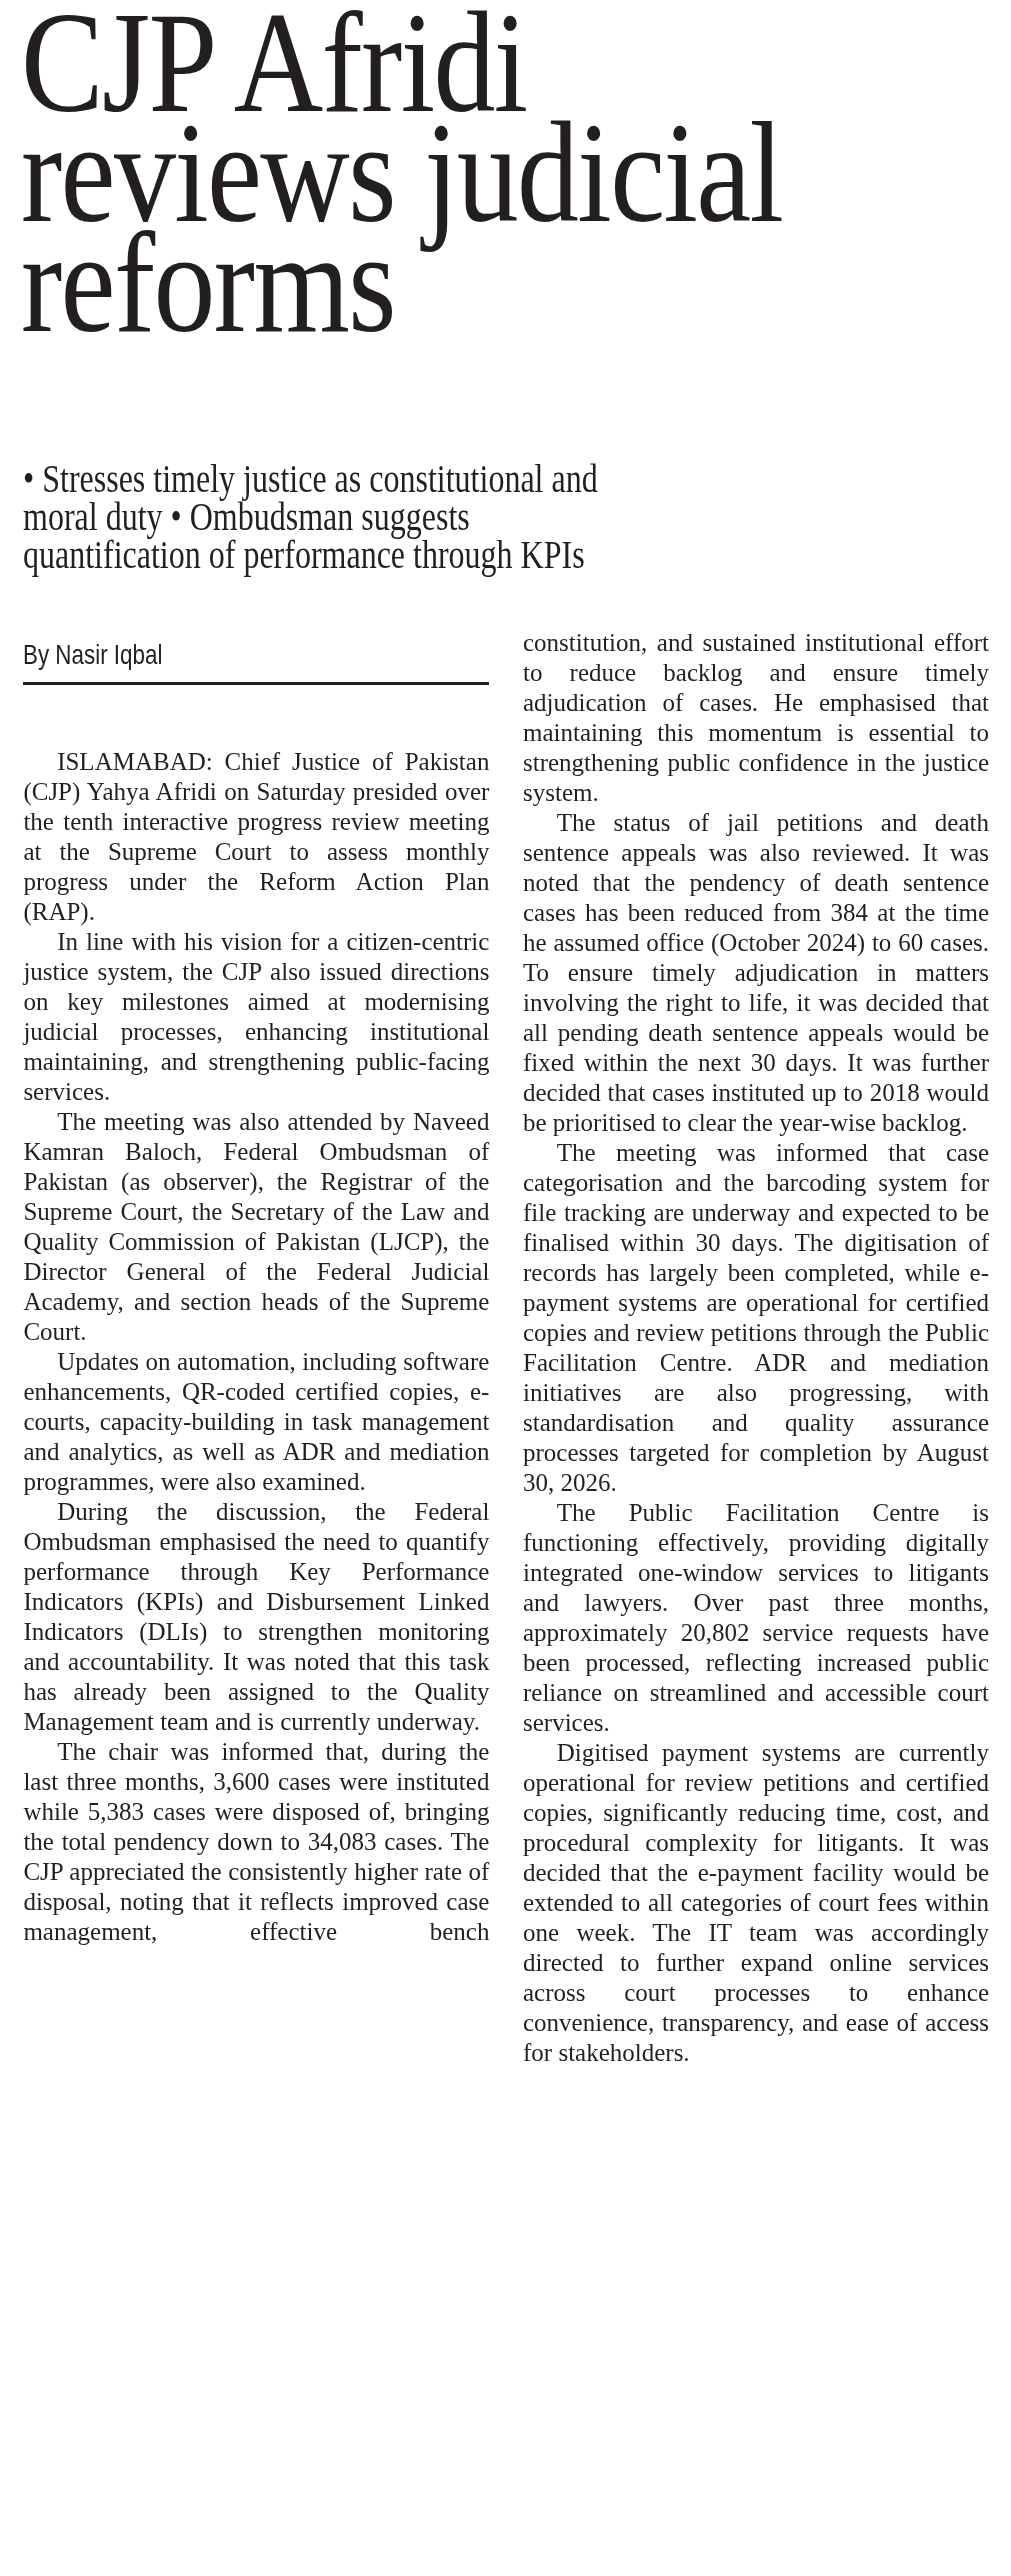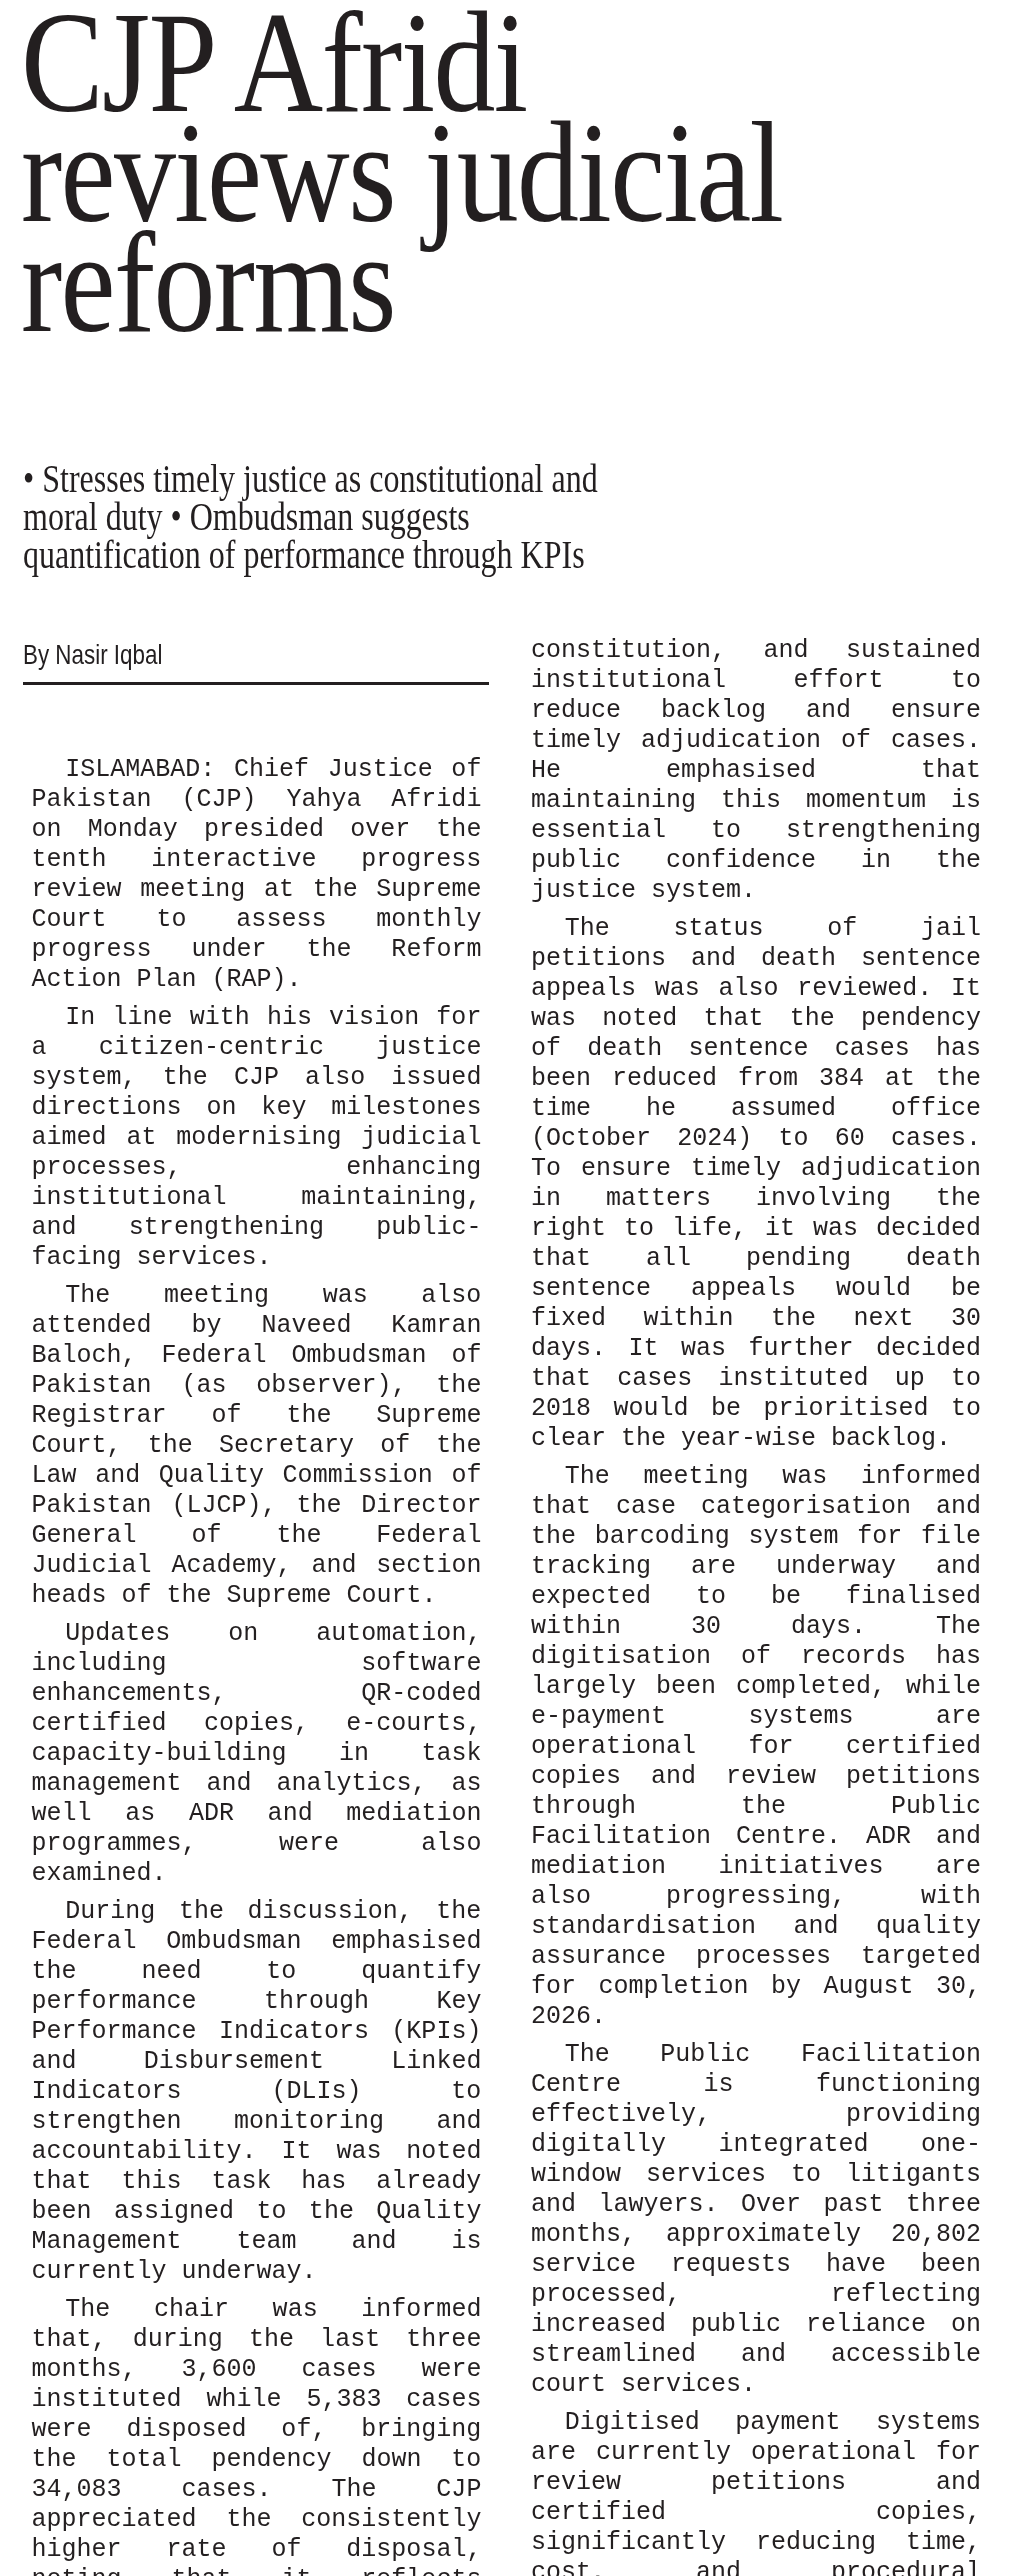--- a/index.html
+++ b/index.html
@@ -23,21 +23,21 @@
     transform:scaleX(0.80); transform-origin:left top; margin:0;
   }
   .byline-rule { position:absolute; left:23.4px; top:682px; width:466px; height:2.9px; background:#231f20; }
   .col {
     position:absolute; width:466px;
     font-family:"Liberation Serif", serif; font-size:25px; line-height:30px;
     text-align:justify; hyphens:manual;
   }
   .col-left { left:23.4px; top:747px; }
   .col-right { left:523px; top:628px; }
-  .col p { margin:8px; text-indent:1.35em; text-align:justify; text-align-last:left;font-family:Liberation Mono, monospace; }
+  .col p { margin:0; text-indent:1.35em; text-align:justify; text-align-last:left; }
   .col p.cont { text-indent:0; }
   .col p.last-open { text-align-last:justify; }
 </style>
 </head>
 <body>
 
 <h1 class="headline">
   <span>CJP Afridi</span>
   <span>reviews judicial</span>
   <span>reforms</span>
@@ -46,21 +46,21 @@
 <div class="deck">
   <span>• Stresses timely justice as constitutional and</span>
   <span>moral duty  • Ombudsman suggests</span>
   <span>quantification of performance through KPIs</span>
 </div>
 
 <div class="byline">By Nasir Iqbal</div>
 <div class="byline-rule"></div>
 
 <div class="col col-left">
-  <p>ISLAMABAD: Chief Justice of Pakistan (CJP) Yahya Afridi on Monday presided over the tenth interactive progress review meeting at the Supreme Court to assess monthly progress under the Reform Action Plan (RAP).</p>
+  <p>ISLAMABAD: Chief Justice of Pakistan (CJP) Yahya Afridi on Saturday presided over the tenth interactive progress review meeting at the Supreme Court to assess monthly progress under the Reform Action Plan (RAP).</p>
   <p>In line with his vision for a citizen-centric justice system, the CJP also issued directions on key milestones aimed at modernising judicial processes, enhancing institutional maintaining, and strengthening public-facing services.</p>
   <p>The meeting was also attended by Naveed Kamran Baloch, Federal Ombudsman of Pakistan (as observer), the Registrar of the Supreme Court, the Secretary of the Law and Quality Commission of Pakistan (LJCP), the Director General of the Federal Judicial Academy, and section heads of the Supreme Court.</p>
   <p>Updates on automation, including software enhancements, QR-coded certified copies, e-courts, capacity-building in task management and analytics, as well as ADR and mediation programmes, were also examined.</p>
   <p>During the discussion, the Federal Ombudsman emphasised the need to quantify performance through Key Performance Indicators (KPIs) and Disbursement Linked Indicators (DLIs) to strengthen monitoring and accountability. It was noted that this task has already been assigned to the Quality Management team and is currently underway.</p>
   <p class="last-open">The chair was informed that, during the last three months, 3,600 cases were instituted while 5,383 cases were disposed of, bringing the total pendency down to 34,083 cases. The CJP appreciated the consistently higher rate of disposal, noting that it reflects improved case management, effective bench</p>
 </div>
 
 <div class="col col-right">
   <p class="cont">constitution, and sustained institutional effort to reduce backlog and ensure timely adjudication of cases. He emphasised that maintaining this momentum is essential to strengthening public confidence in the justice system.</p>
   <p>The status of jail petitions and death sentence appeals was also reviewed. It was noted that the pendency of death sentence cases has been reduced from 384 at the time he assumed office (October 2024) to 60 cases. To ensure timely adjudication in matters involving the right to life, it was decided that all pending death sentence appeals would be fixed within the next 30 days. It was further decided that cases instituted up to 2018 would be prioritised to clear the year-wise backlog.</p>

